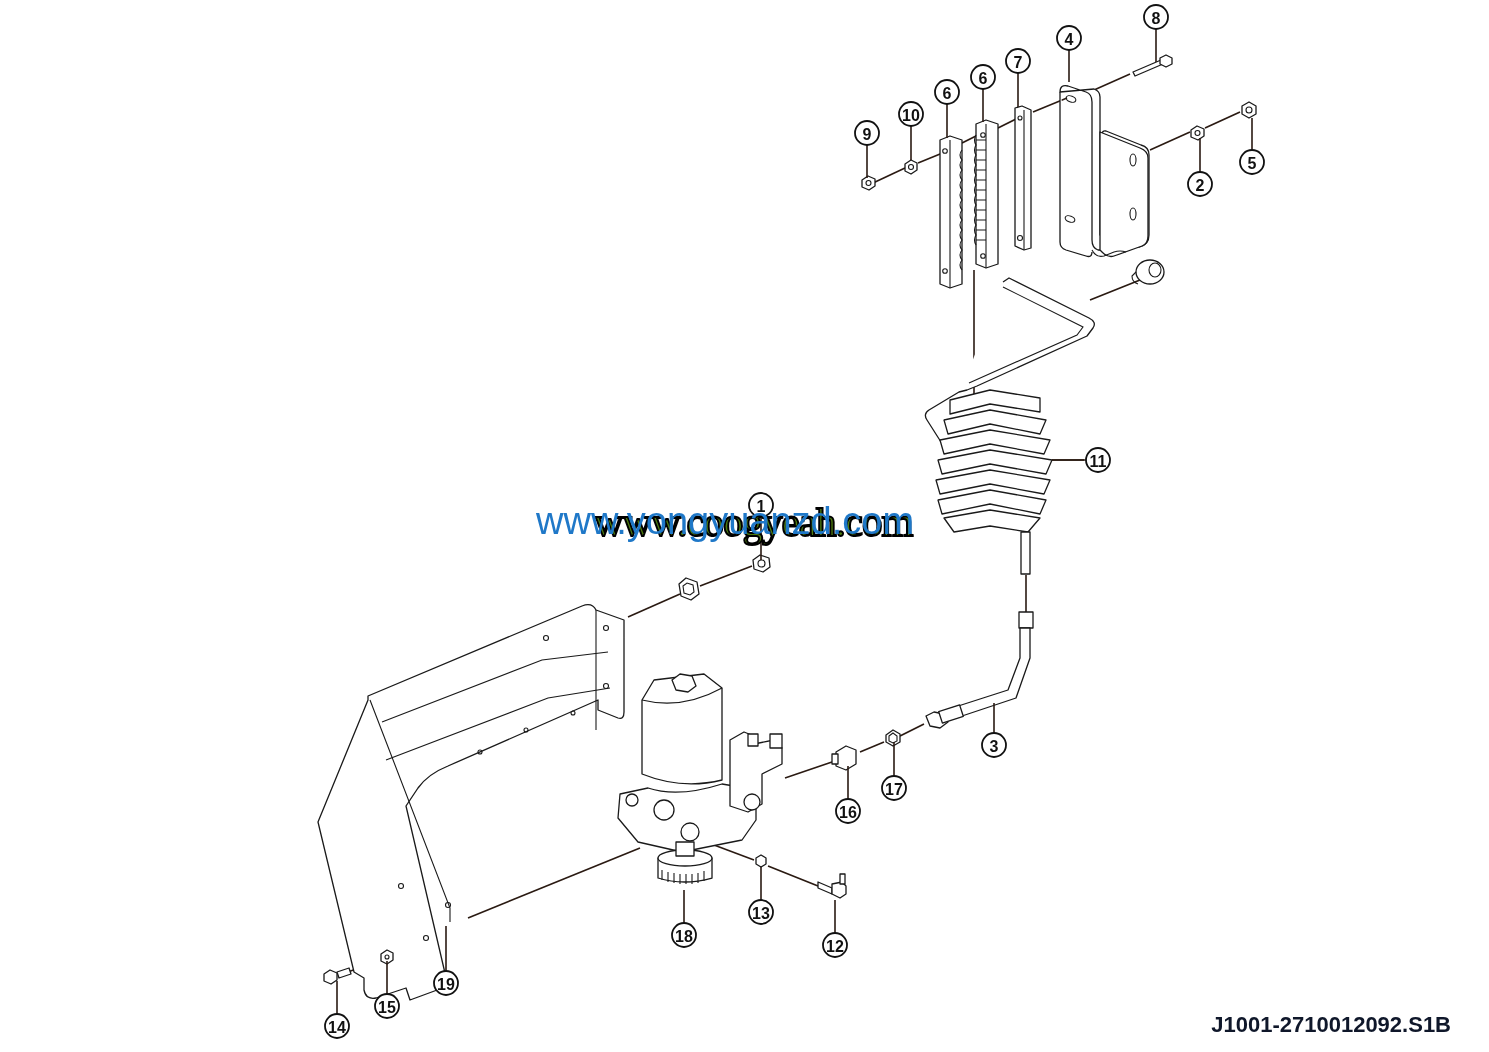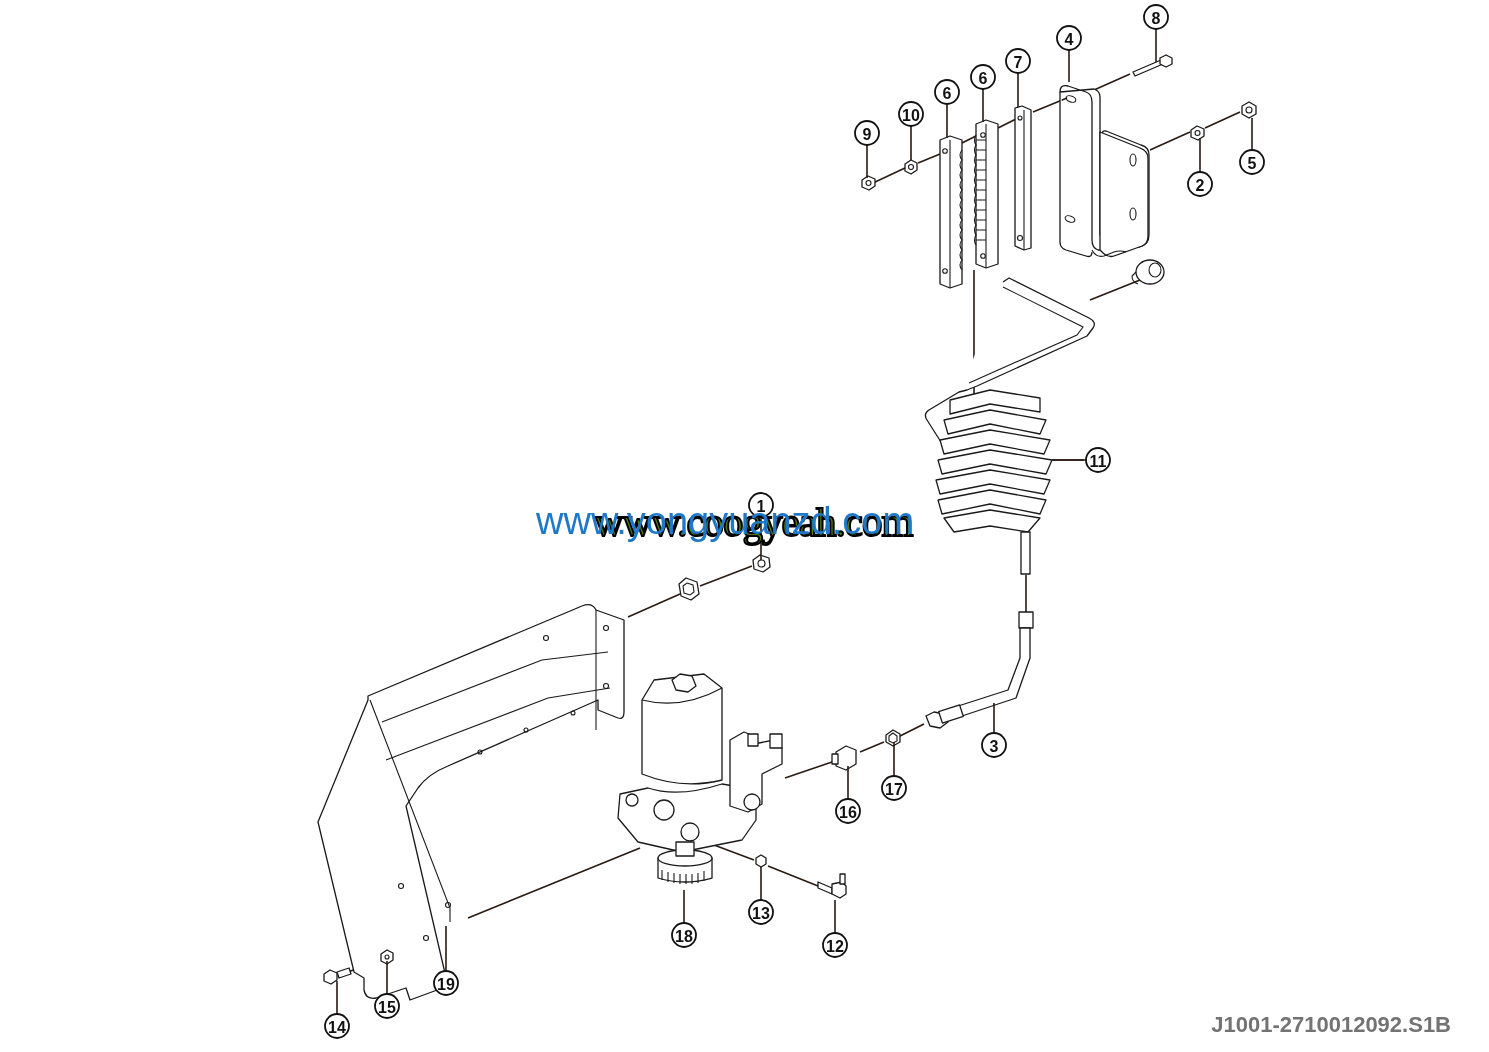--- a/index.html
+++ b/index.html
@@ -5,21 +5,21 @@
   html, body { margin: 0; padding: 0; background: #ffffff; }
   body { width: 1489px; height: 1052px; position: relative; overflow: hidden; font-family: "Liberation Sans", sans-serif; }
   #stage { position: absolute; left: 0; top: 0; width: 1489px; height: 1052px; }
   .part { fill: #ffffff; stroke: #1a1a1a; stroke-width: 1.3; stroke-linejoin: round; }
   .part-thin { fill: none; stroke: #1a1a1a; stroke-width: 1.1; }
   .leader { stroke: #2a1a12; stroke-width: 1.6; fill: none; }
   .callout-circle { fill: #ffffff; stroke: #111; stroke-width: 1.8; }
   .callout-text { font-family: "Liberation Sans", sans-serif; font-weight: bold; font-size: 16px; fill: #111; text-anchor: middle; dominant-baseline: central; }
   .wm-black { position: absolute; left: 594px; top: 498px; font-family: Liberation Serif, serif; font-size: 41px; color: #4d7c0f; -webkit-text-stroke: 2px #000; letter-spacing: -1px; white-space: nowrap; }
   .wm-blue { position: absolute; left: 508px; top: 500px; font-family: "Liberation Sans", sans-serif; font-size: 38px; color: #1f78c8; white-space: nowrap; margin-left: 28px; }
-  .drawing-code { position: absolute; right: 38px; bottom: 14px; font-family: "Liberation Sans", sans-serif; font-weight: bold; font-size: 22px; color: #737373; }
+  .drawing-code { position: absolute; right: 38px; bottom: 14px; font-family: "Liberation Sans", sans-serif; font-weight: bold; font-size: 22px; color: #0f172a; }
 </style>
 </head>
 <body>
 
 <svg id="stage" viewBox="0 0 1489 1052" xmlns="http://www.w3.org/2000/svg">
 
   <g>
     <line class="leader" x1="873" y1="183" x2="905" y2="168"></line>
     <line class="leader" x1="918" y1="163" x2="945" y2="152"></line>
     <line class="leader" x1="962" y1="143" x2="982" y2="133"></line>

